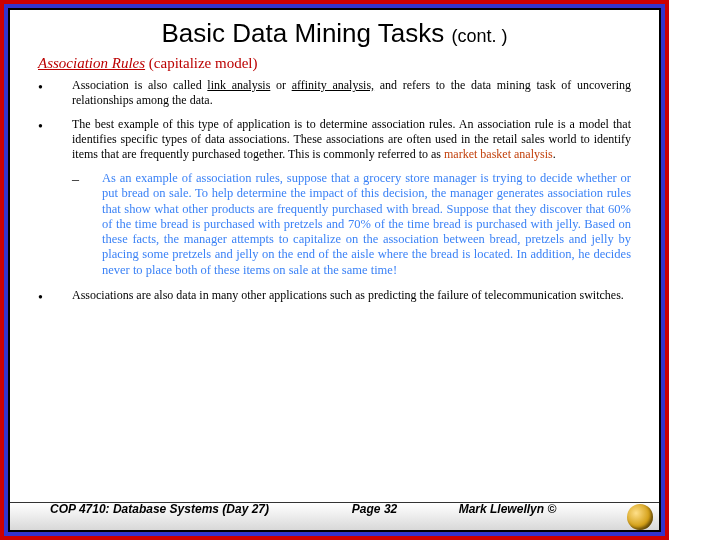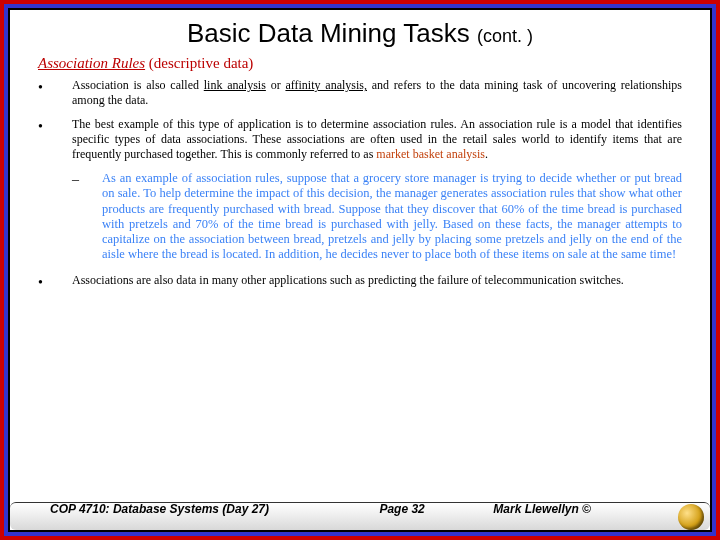--- a/index.html
+++ b/index.html
@@ -1,18 +1,18 @@
 <!DOCTYPE html>
 <html><head>
 <meta charset="utf-8">
 <style>
   * { box-sizing: border-box; margin: 0; padding: 0; }
   html, body { width: 720px; height: 540px; overflow: hidden; font-family: "Times New Roman", Times, serif; }
   .frame-outer {
-    width: 720px; height: 540px;
+    width: 669px; height: 540px;
     background: #cc0000;
     padding: 4px;
   }
   .frame-mid {
     width: 100%; height: 100%;
     background: #3333cc;
     padding: 4px;
   }
   .frame-inner {
     width: 100%; height: 100%;
@@ -92,21 +92,20 @@
     background: linear-gradient(#ffffff 0%, #f0f0f0 40%, #d8d8d8 100%);
     display: flex;
     align-items: center;
     font-family: Arial, Helvetica, sans-serif;
     font-weight: bold;
     font-style: italic;
     font-size: 12px;
     color: #000;
     padding: 0 8px 16px 40px;
     position: relative;
-    border-radius: 6px;
   }
   .footer .f-left { flex: 1; }
   .footer .f-mid { flex: 0.7; text-align: center; }
   .footer .f-right { flex: 0.8; text-align: left; }
   .footer-logo {
     width: 26px; height: 26px;
     border-radius: 50%;
     background: radial-gradient(circle at 35% 35%, #ffe08a 0%, #d4a018 55%, #6b4c00 100%);
     position: absolute;
     right: 6px;
@@ -121,21 +120,21 @@
   <div class="frame-mid">
     <div class="frame-inner">
       <div class="slide">
 
         <div class="title">
           <span>Basic Data Mining Tasks</span>
           <span class="cont">(cont. )</span>
         </div>
 
         <div class="subtitle">
-          <span class="underline">Association Rules</span><span> (descriptive data)</span>
+          <span class="underline">Association Rules</span><span> (capitalize model)</span>
         </div>
 
         <div class="content">
 
           <div class="bullet-row">
             <div class="bullet-dot">•</div>
             <div class="bullet-text">
               <span>Association is also called </span><span class="u">link analysis</span><span> or </span><span class="u">affinity analysis,</span><span> and refers to the data mining task of uncovering relationships among the data.</span>
             </div>
           </div>

